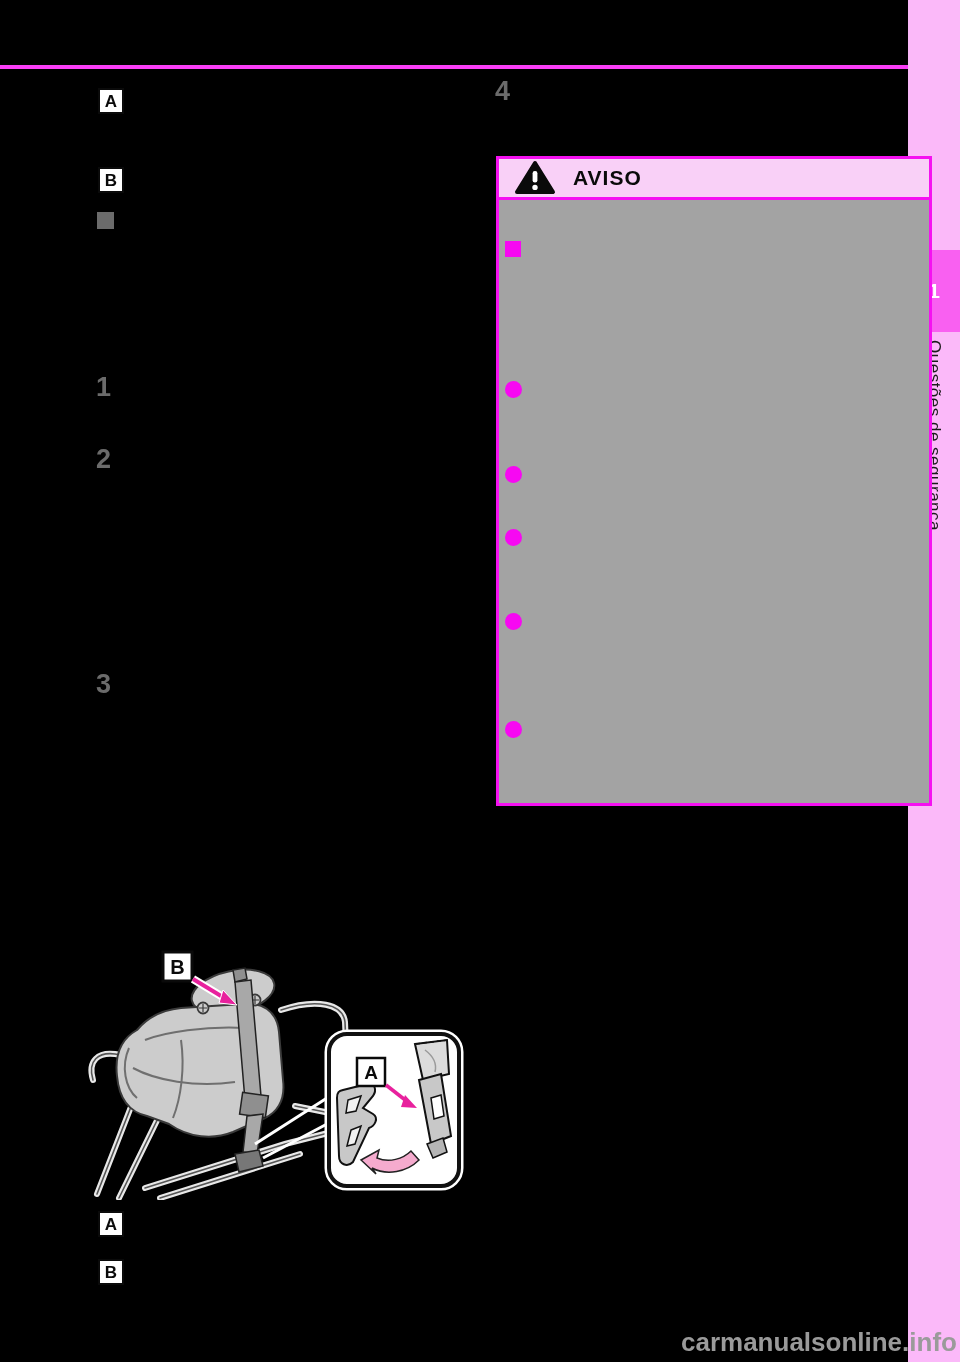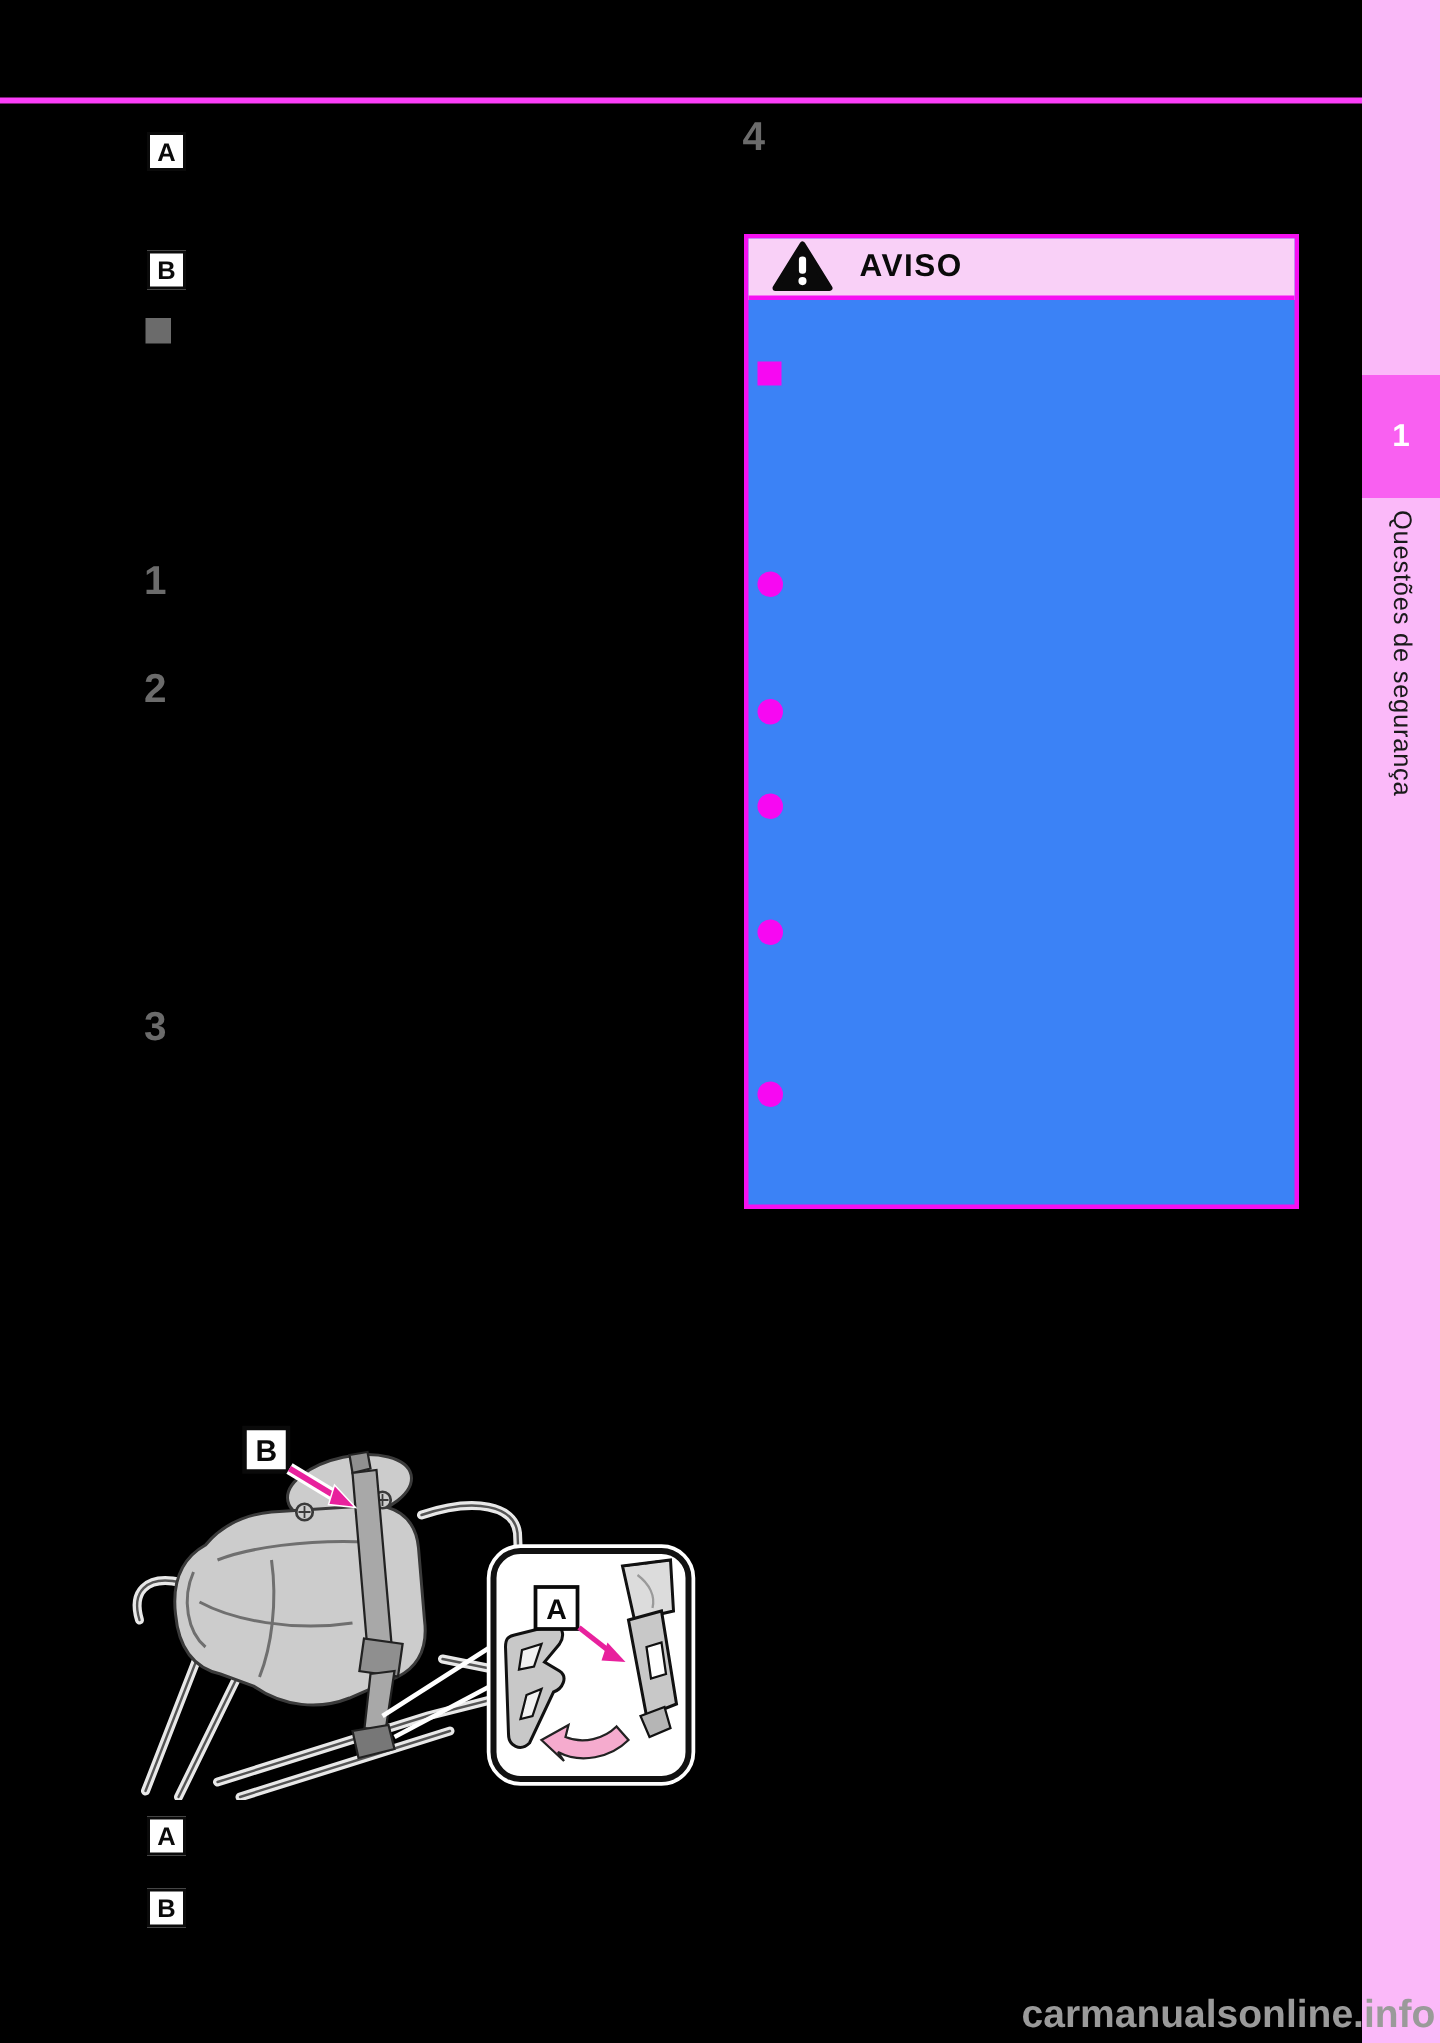--- a/index.html
+++ b/index.html
@@ -36,22 +36,22 @@
   .gray-square{position:absolute;left:97px;top:212px;width:17px;height:17px;background:#6b6b6b;}
   .step-num{
     position:absolute;color:#6b6b6b;font-size:27px;font-weight:bold;line-height:1;
   }
   #step-1{left:96px;top:374px;}
   #step-2{left:96px;top:446px;}
   #step-3{left:96px;top:671px;}
   #step-4{left:495px;top:78px;}
   
   .aviso-box{
-    position:absolute;left:496px;top:156px;width:370px;height:650px;
-    border:3px solid #f511f1;box-sizing:border-box;background:#3b82f6;
+    position:absolute;left:496px;top:156px;width:436px;height:650px;
+    border:3px solid #f511f1;box-sizing:border-box;background:#a3a3a3;
   }
   .aviso-header{
     height:38px;background:#f9d0f7;border-bottom:3px solid #f511f1;
     display:flex;align-items:center;
   }
   .aviso-tri{margin-left:15px;flex:0 0 auto;display:block;}
   .aviso-title{margin-left:17px;color:#0a0a0a;font-size:21px;font-weight:bold;letter-spacing:1px;}
   .aviso-body{position:relative;width:100%;height:calc(100% - 41px);}
   .bullet-square{position:absolute;left:6px;width:16px;height:16px;background:#f708f2;}
   .bullet-circle{position:absolute;left:6px;width:17px;height:17px;border-radius:50%;background:#f708f2;}

